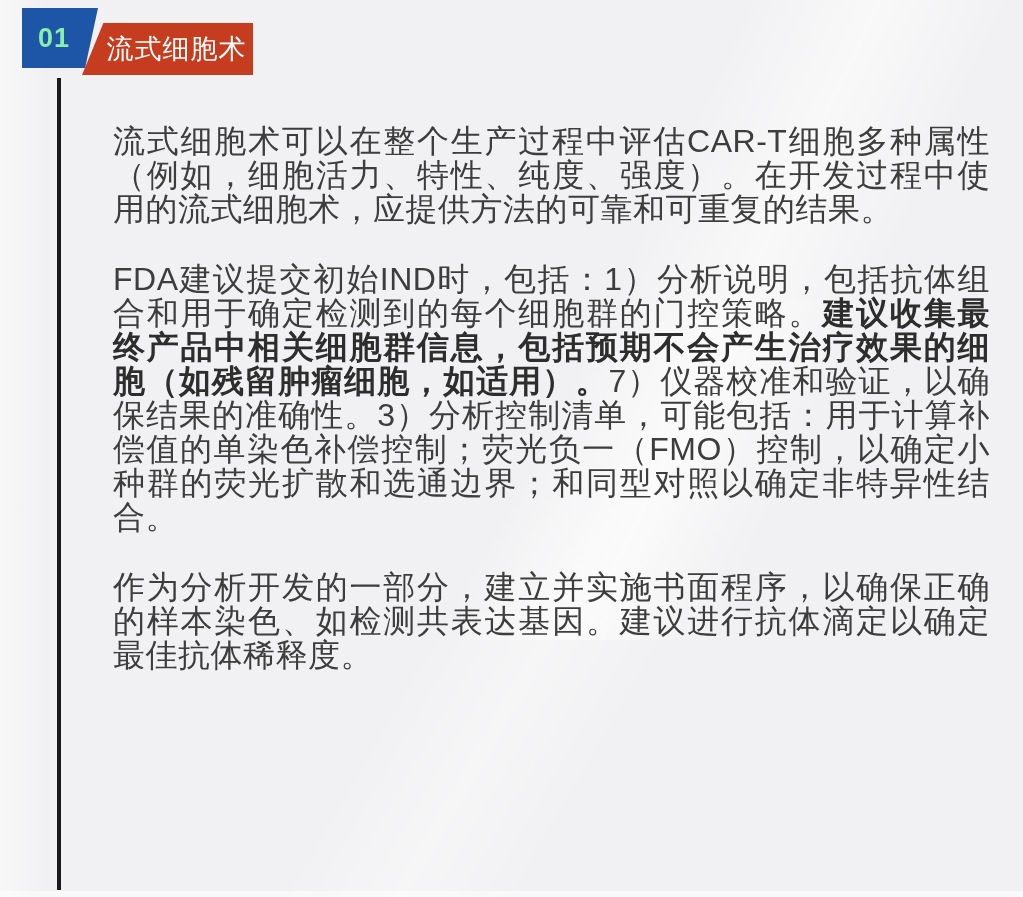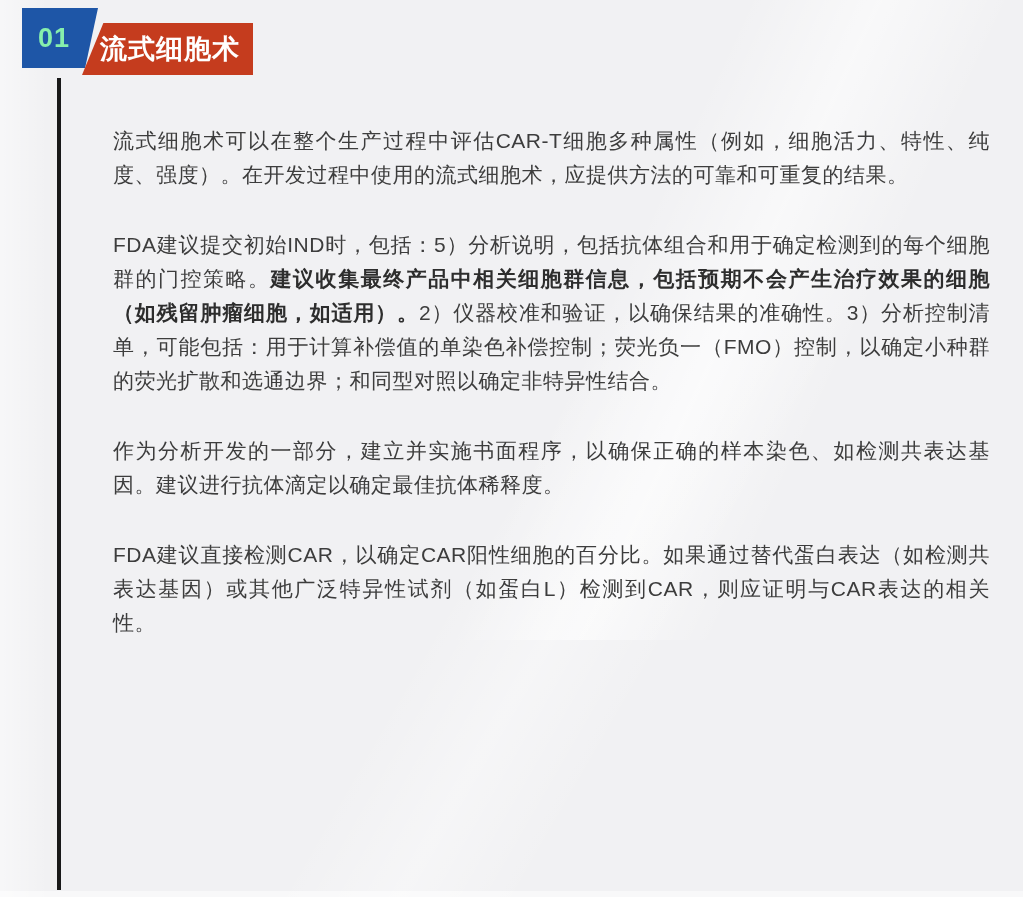--- a/index.html
+++ b/index.html
@@ -34,36 +34,36 @@
     background:#1e56a7;
     clip-path:polygon(0 0,100% 0,83% 100%,0 100%);
     color:#86efac;font-weight:bold;font-size:27px;letter-spacing:1px;
     display:flex;align-items:center;justify-content:center;
     padding-right:12px;box-sizing:border-box;
   }
   .badge-title{
     position:absolute;left:82px;top:23px;width:171px;height:52px;
     background:#c53c1e;
     clip-path:polygon(12.5% 0,100% 0,100% 100%,0 100%);
-    color:#ffffff;font-weight:bold;font-size:27px;letter-spacing:1px;
-    display:flex;align-items:center;justify-content:flex-start;
+    color:#ffffff;font-weight:normal;font-size:27px;letter-spacing:1px;
+    display:flex;align-items:center;justify-content:center;
     padding-left:18px;box-sizing:border-box;
   }
   
   .rule{
     position:absolute;left:57px;top:78px;width:4px;height:812px;
     background:#191919;
   }
   
   .content{
     position:absolute;left:113px;top:124px;width:877px;
   }
   .content p{
     margin:0 0 36px 0;
-    font-size:21px;line-height:34px;
+    font-size:32px;line-height:34px;
     color:#3d3d3d;
     text-align:justify;
     text-align-last:left;
     letter-spacing:0.5px;
   }
   .content p b{
     font-weight:700;color:#2d2d2d;
   }
 </style>
 </head>
@@ -82,24 +82,23 @@
   <div class="badge-title">
     <span>流式细胞术</span>
   </div>
 
   <div class="rule"></div>
 
   <div class="content">
 
     <p><span>流式细胞术可以在整个生产过程中评估CAR-T细胞多种属性（例如，细胞活力、特性、纯度、强度）。在开发过程中使用的流式细胞术，应提供方法的可靠和可重复的结果。</span></p>
 
-    <p><span>FDA建议提交初始IND时，包括：5）分析说明，包括抗体组合和用于确定检测到的每个细胞群的门控策略。</span><b>建议收集最终产品中相关细胞群信息，包括预期不会产生治疗效果的细胞（如残留肿瘤细胞，如适用）。</b><span>2）仪器校准和验证，以确保结果的准确性。3）分析控制清单，可能包括：用于计算补偿值的单染色补偿控制；荧光负一（FMO）控制，以确定小种群的荧光扩散和选通边界；和同型对照以确定非特异性结合。</span></p>
+    <p><span>FDA建议提交初始IND时，包括：1）分析说明，包括抗体组合和用于确定检测到的每个细胞群的门控策略。</span><b>建议收集最终产品中相关细胞群信息，包括预期不会产生治疗效果的细胞（如残留肿瘤细胞，如适用）。</b><span>7）仪器校准和验证，以确保结果的准确性。3）分析控制清单，可能包括：用于计算补偿值的单染色补偿控制；荧光负一（FMO）控制，以确定小种群的荧光扩散和选通边界；和同型对照以确定非特异性结合。</span></p>
 
     <p><span>作为分析开发的一部分，建立并实施书面程序，以确保正确的样本染色、如检测共表达基因。建议进行抗体滴定以确定最佳抗体稀释度。</span></p>
 
-    <p><span>FDA建议直接检测CAR，以确定CAR阳性细胞的百分比。如果通过替代蛋白表达（如检测共表达基因）或其他广泛特异性试剂（如蛋白L）检测到CAR，则应证明与CAR表达的相关性。</span></p>
 
 
   </div>
 
   <div class="bottom-edge"></div>
 
 </div>
 
 </body></html>

